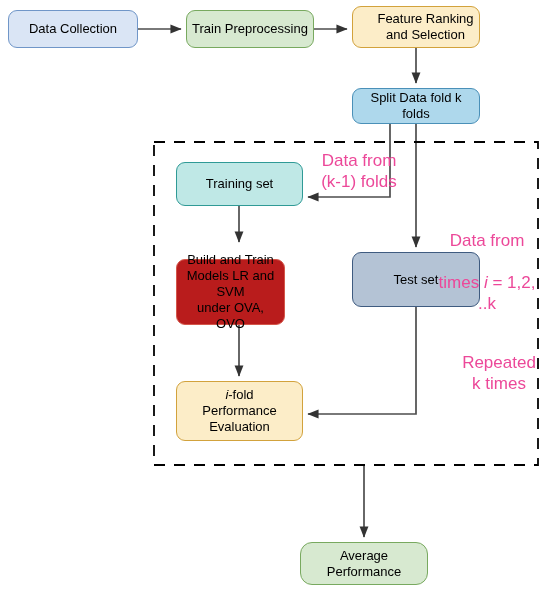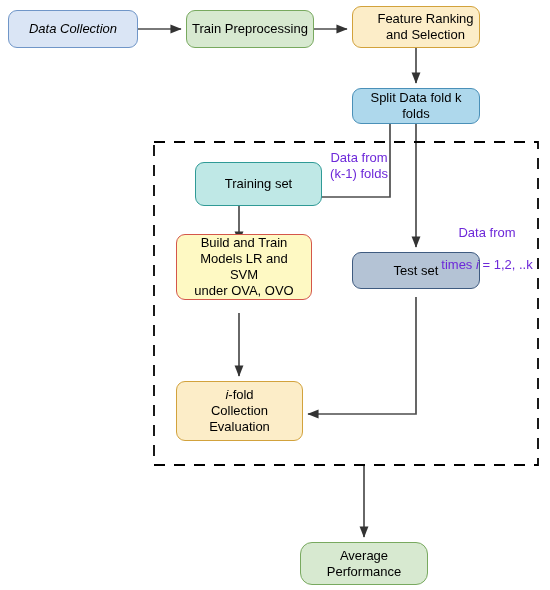--- a/index.html
+++ b/index.html
@@ -29,23 +29,23 @@
     justify-content: center;
     text-align: center;
     font-size: 13px;
     line-height: 1.22;
     color: #000000;
     padding: 2px 4px;
     white-space: pre-line;
   }
   .edge-label {
     position: absolute;
-    font-size: 13px;
+    font-size: 17px;
     line-height: 1.24;
-    color: #6d28d9;
+    color: #ec4899;
     text-align: center;
     white-space: pre-line;
   }
   .svg-layer {
     position: absolute;
     left: 0;
     top: 0;
     width: 550px;
     height: 590px;
     pointer-events: none;
@@ -82,60 +82,62 @@
 
       <path d="M416,297 L416,414 L308,414" marker-end="url(#arrowhead)"></path>
 
       <path d="M364,465 L364,537" marker-end="url(#arrowhead)"></path>
     </g>
 
     <rect x="154" y="142" width="384" height="323" fill="none" stroke="#000000" stroke-width="1.8" stroke-dasharray="11 9"></rect>
   </svg>
 
   <div class="node" style="left:8px; top:10px; width:130px; height:38px;
-              background:#dae5f5; border-color:#7096c8;font-style:italic;">Data Collection</div>
+              background:#dae5f5; border-color:#7096c8;">Data Collection</div>
 
   <div class="node" style="left:186px; top:10px; width:128px; height:38px;
               background:#d7e9d0; border-color:#78a95f;">Train Preprocessing</div>
 
   <div class="node" style="left:352px; top:6px; width:128px; height:42px;
               background:#fcedc8; border-color:#d2a23c;padding-left:23px;">Feature Ranking
 and Selection</div>
 
   <div class="node" style="left:352px; top:88px; width:128px; height:36px;
               background:#aed8ec; border-color:#4a90b8;">Split Data fold k
 folds</div>
 
   <div class="node" style="left:176px; top:162px; width:127px; height:44px;
-              background:#bfe8e6; border-color:#2f9a96;margin-left:19px;">Training set</div>
+              background:#bfe8e6; border-color:#2f9a96;">Training set</div>
 
-  <div class="node" style="left:176px; top:234px; width:136px; height:66px;
-              background:#fef9c3; border-color:#d4564a;">Build  and Train
+  <div class="node" style="left:176px; top:259px; width:109px; height:66px;
+              background:#b91c1c; border-color:#d4564a;">Build  and Train
 Models LR and
 SVM
 under OVA, OVO</div>
 
-  <div class="node" style="left:352px; top:252px; width:128px; height:37px;
+  <div class="node" style="left:352px; top:252px; width:128px; height:55px;
               background:#b4c3d5; border-color:#3f5b80;">Test set</div>
 
   <div class="node" style="left:176px; top:381px; width:127px; height:60px;
               background:#fcedc8; border-color:#d2a23c;">
     <span><span class="ital">i</span><span>-fold
-Collection
+Performance
 Evaluation</span></span>
   </div>
 
   <div class="node" style="left:300px; top:542px; width:128px; height:43px;
               background:#d7e9d0; border-color:#78a95f;border-radius:12px;">Average
 Performance</div>
 
   <div class="edge-label" style="left:311px; top:150px; width:96px;">Data from
 (k-1) folds</div>
 
   <div class="edge-label" style="left:437px; top:209px; width:100px;">
     <span>Data from</span><br>
     <span>times </span><span class="ital">i</span><span> = 1,2, ..k</span>
   </div>
 
 
+  <div class="edge-label" style="left:461px; top:352px; width:76px;">Repeated
+k times</div>
 
 
 </div>
 
 </body></html>

